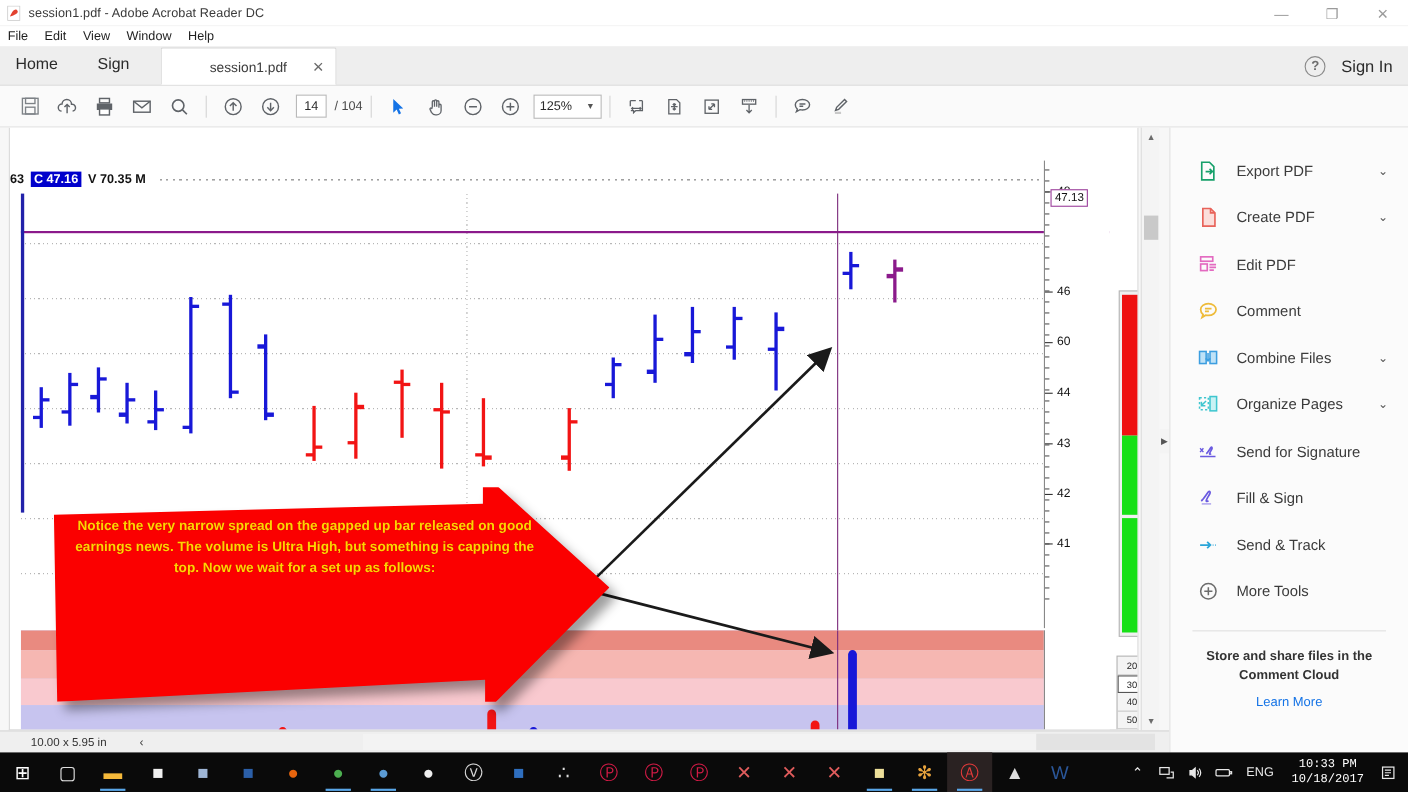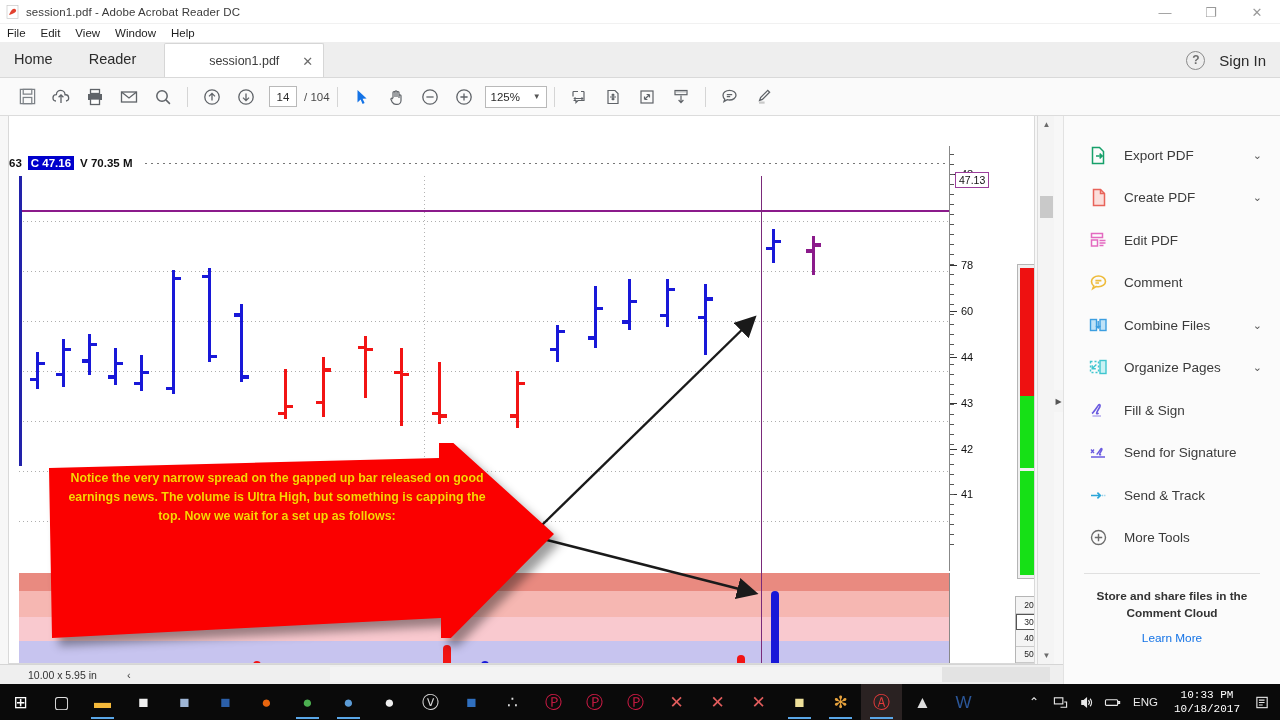--- a/index.html
+++ b/index.html
@@ -300,21 +300,21 @@
   <div class="menubar">
     <span>File</span>
     <span>Edit</span>
     <span>View</span>
     <span>Window</span>
     <span>Help</span>
   </div>
 
   <div class="tabstrip">
     <div class="tab-home">Home</div>
-    <div class="tab-tools">Reader</div>
+    <div class="tab-tools">Sign</div>
     <div class="tab-doc">
       <span>session1.pdf</span>
       <span class="tab-close">✕</span>
     </div>
     <div class="signin-area">
       <div class="helpcircle">?</div>
       <div class="signin-txt">Sign In</div>
     </div>
   </div>
 
@@ -587,21 +587,21 @@
             <div class="volbar" style="left: 752px; height: 182px; background: rgb(24, 24, 216);"></div>
           </div>
         <div class="vcursor" style="left:742px; top:0; height:200px"></div>
       </div>
 
       <div class="priceaxis">
         <div id="paxis-layer">
             <div class="ptick" style="top:27.50000000000007px"></div>
             <div class="plabel" style="top:27.50000000000007px">48</div>
             <div class="ptick" style="top:119.16666666666674px"></div>
-            <div class="plabel" style="top:119.16666666666674px">78</div>
+            <div class="plabel" style="top:119.16666666666674px">46</div>
             <div class="ptick" style="top:165.00000000000009px"></div>
             <div class="plabel" style="top:165.00000000000009px">60</div>
             <div class="ptick" style="top:210.83333333333343px"></div>
             <div class="plabel" style="top:210.83333333333343px">44</div>
             <div class="ptick" style="top:256.6666666666668px"></div>
             <div class="plabel" style="top:256.6666666666668px">43</div>
             <div class="ptick" style="top:302.5000000000001px"></div>
             <div class="plabel" style="top:302.5000000000001px">42</div>
             <div class="ptick" style="top:348.3333333333335px"></div>
             <div class="plabel" style="top:348.3333333333335px">41</div>
@@ -775,37 +775,37 @@
             <rect x="12" y="3.5" width="6" height="13" fill="#c9f2f4"></rect>
           <path d="M4.2 11.6 8.4 7.6M4.2 8.2v3.6h3.6"></path>
         </svg>
       </span>
       <span class="lbl">Organize Pages</span>
       <span class="chev">⌄</span>
     </div>
 
     <div class="sb-item">
       <span class="ic">
-        <svg width="21" height="21" viewBox="0 0 21 21" fill="none" stroke="#6a5ae0" stroke-width="1.6">
-          <path d="M4 13.5c2-1.5 4.8-6.2 6.6-8.4 1.1-1.3 2 .4 1.2 1.9-1 1.9-3.2 5-3.2 6.2 0 .9 1.1.7 2-.1"></path>
-          <path d="M4.5 16h8.5" stroke="#b9b0ef"></path>
-        </svg>
-      </span>
-      <span class="lbl">Fill &amp; Sign</span>
-    </div>
-
-    <div class="sb-item">
-      <span class="ic">
         <svg width="21" height="21" viewBox="0 0 21 21" fill="none" stroke="#6a5ae0" stroke-width="1.5">
           <path d="M3 7.5 6 11M6 7.5 3 11" stroke-width="1.3"></path>
           <path d="M8.6 12.5c1.3-1 3.1-4.2 4.2-5.6.8-1 1.5.2.9 1.3-.7 1.3-2.1 3.4-2.1 4.2 0 .6.8.5 1.4 0"></path>
           <path d="M3 15h14"></path>
         </svg>
       </span>
       <span class="lbl">Send for Signature</span>
+    </div>
+
+    <div class="sb-item">
+      <span class="ic">
+        <svg width="21" height="21" viewBox="0 0 21 21" fill="none" stroke="#6a5ae0" stroke-width="1.6">
+          <path d="M4 13.5c2-1.5 4.8-6.2 6.6-8.4 1.1-1.3 2 .4 1.2 1.9-1 1.9-3.2 5-3.2 6.2 0 .9 1.1.7 2-.1"></path>
+          <path d="M4.5 16h8.5" stroke="#b9b0ef"></path>
+        </svg>
+      </span>
+      <span class="lbl">Fill &amp; Sign</span>
     </div>
 
     <div class="sb-item">
       <span class="ic">
         <svg width="21" height="21" viewBox="0 0 21 21" fill="none" stroke="#2aa5d8" stroke-width="1.6">
           <path d="M3 10.5h9M9.4 7.6l3 2.9-3 2.9"></path>
             <path d="M14.5 10.5h.6M16.6 10.5h.6" stroke-width="1.6"></path>
         </svg>
       </span>
       <span class="lbl">Send &amp; Track</span>

